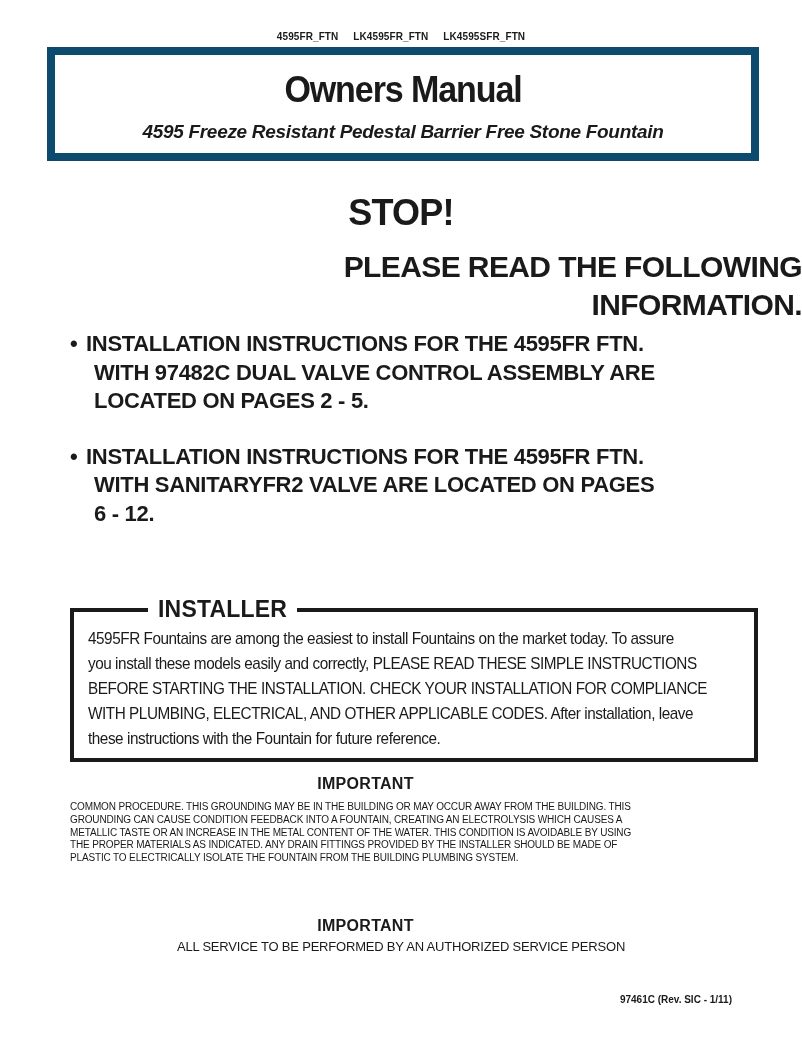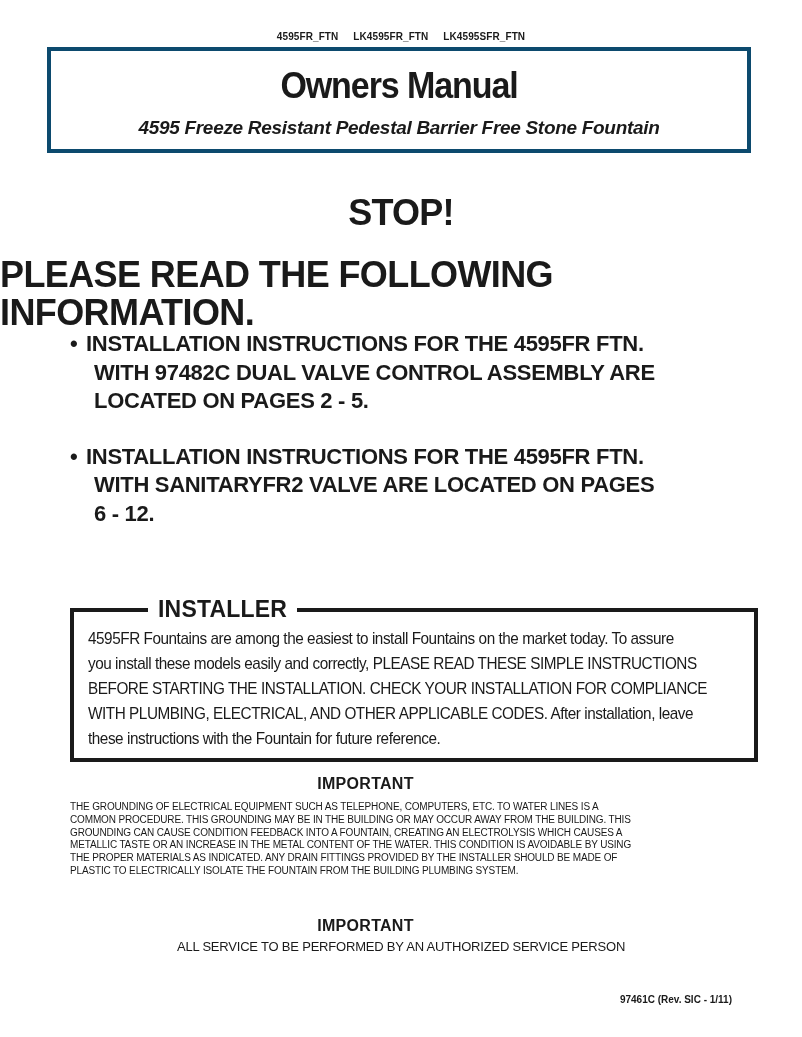--- a/index.html
+++ b/index.html
@@ -7,37 +7,37 @@
       width: 802px; height: 1037px; position: relative; overflow: hidden;
       font-family: "Liberation Sans", sans-serif; color: #1a1a1a;
     }
     .model-line {
       position: absolute; top: 31px; left: 0; width: 802px; text-align: center;
       font-size: 10px; font-weight: bold; letter-spacing: 0.1px;
     }
     .model-line span { margin: 0 6px; }
     .title-box {
       position: absolute; left: 47px; top: 47px; width: 696px; height: 98px;
-      border: 4px solid #0c4a6e; box-sizing: content-box;
+      border: 8px solid #0c4a6e; box-sizing: content-box;
     }
     .title-main {
       position: absolute; top: 14px; left: 0; width: 100%; text-align: center;
       font-size: 37px; font-weight: bold; letter-spacing: -1.2px; transform: scaleX(0.92);
     }
     .title-sub {
       position: absolute; top: 66px; left: 0; width: 100%; text-align: center;
       font-size: 19px; font-weight: bold; letter-spacing: -0.3px; font-style: italic;
     }
     .stop {
       position: absolute; top: 192px; left: 0; width: 802px; text-align: center;
       font-size: 36px; font-weight: bold; letter-spacing: -0.8px;
     }
     .please {
-      position: absolute; top: 256px; left: 0; width: 802px; text-align: left;
-      font-size: 36px; font-weight: bold; line-height: 38px; letter-spacing: -0.6px;
+      position: absolute; top: 248px; left: 0; width: 802px; text-align: right;
+      font-size: 30px; font-weight: bold; line-height: 38px; letter-spacing: -0.6px;
     }
     .bullets { position: absolute; left: 70px; top: 330px; width: 680px; }
     .bullet {
       font-size: 22px; font-weight: bold; line-height: 28.5px; letter-spacing: -0.3px;
       margin-bottom: 27px; position: relative; padding-left: 16px;
     }
     .bullet .dot { position: absolute; left: 0; top: 0; }
     .bullet .line { display: block; }
     .bullet .line.indent { padding-left: 8px; }
     .installer-box {
@@ -116,21 +116,20 @@
     <span class="line">4595FR Fountains are among the easiest to install Fountains on the market today. To assure</span>
     <span class="line">you install these models easily and correctly, PLEASE READ THESE SIMPLE INSTRUCTIONS</span>
     <span class="line">BEFORE STARTING THE INSTALLATION. CHECK YOUR INSTALLATION FOR COMPLIANCE</span>
     <span class="line">WITH PLUMBING, ELECTRICAL, AND OTHER APPLICABLE CODES. After installation, leave</span>
     <span class="line">these instructions with the Fountain for future reference.</span>
   </div>
 </div>
 
 <div class="imp-heading imp1-heading">IMPORTANT</div>
 <div class="imp1-text">
-  <span class="line">THE GROUNDING OF ELECTRICAL EQUIPMENT SUCH AS TELEPHONE, COMPUTERS, ETC. TO WATER LINES IS A</span>
   <span class="line">COMMON PROCEDURE. THIS GROUNDING MAY BE IN THE BUILDING OR MAY OCCUR AWAY FROM THE BUILDING. THIS</span>
   <span class="line">GROUNDING CAN CAUSE CONDITION FEEDBACK INTO A FOUNTAIN, CREATING AN ELECTROLYSIS WHICH CAUSES A</span>
   <span class="line">METALLIC TASTE OR AN INCREASE IN THE METAL CONTENT OF THE WATER. THIS CONDITION IS AVOIDABLE BY USING</span>
   <span class="line">THE PROPER MATERIALS AS INDICATED. ANY DRAIN FITTINGS PROVIDED BY THE INSTALLER SHOULD BE MADE OF</span>
   <span class="line">PLASTIC TO ELECTRICALLY ISOLATE THE FOUNTAIN FROM THE BUILDING PLUMBING SYSTEM.</span>
 </div>
 
 <div class="imp-heading imp2-heading">IMPORTANT</div>
 <div class="imp2-text">ALL SERVICE TO BE PERFORMED BY AN AUTHORIZED SERVICE PERSON</div>
 

